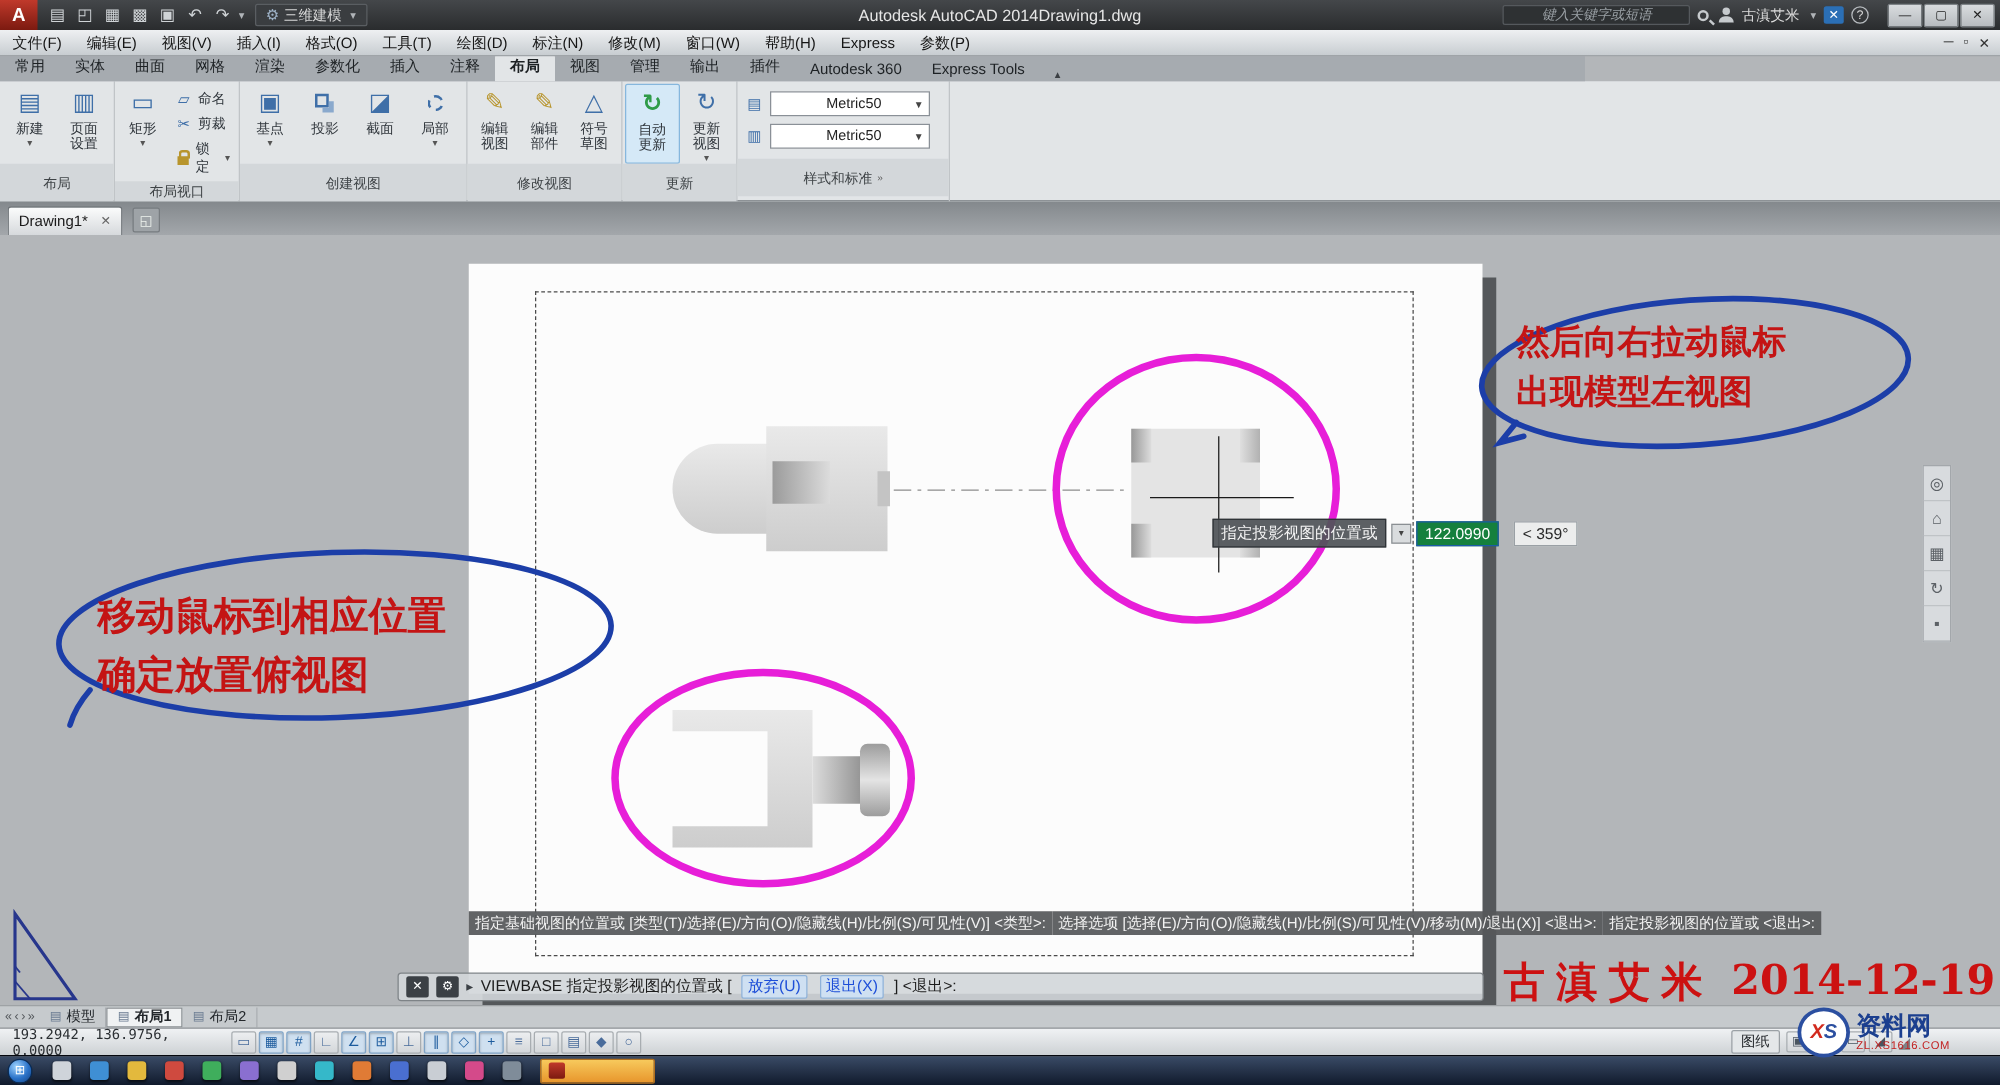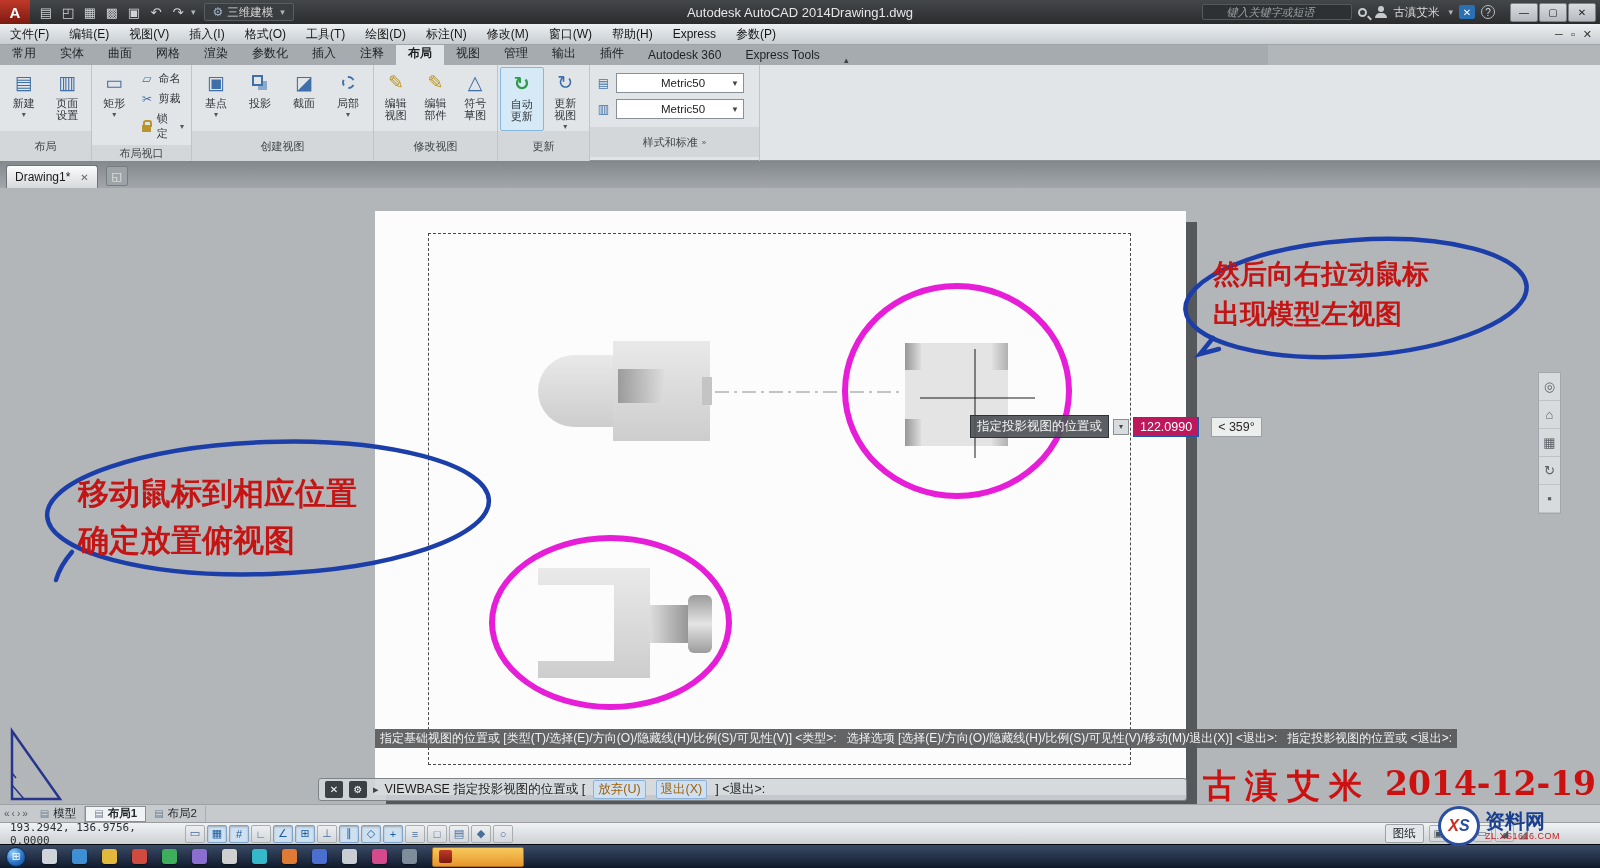--- a/index.html
+++ b/index.html
@@ -10,21 +10,21 @@
 
 .titlebar{position:absolute;top:0;left:0;width:1600px;height:24px;background:linear-gradient(#44474a,#2a2c2e);display:flex;align-items:center;color:#dcdcdc;font-size:12px;z-index:40;}
 .logo{width:30px;height:24px;background:linear-gradient(#c0392b,#7c1a10);color:#fff;font-weight:bold;font-size:15px;display:flex;align-items:center;justify-content:center;}
 .qat{display:flex;align-items:center;gap:2px;margin-left:6px;}
 .qat-ic{width:20px;height:18px;display:flex;align-items:center;justify-content:center;color:#cfd3d6;font-size:13px;cursor:default;}
 .ws-pill{display:flex;align-items:center;gap:4px;background:#3a3d40;border:1px solid #5a5e62;border-radius:2px;height:18px;padding:0 8px;margin-left:8px;color:#d8d8d8;font-size:11.5px;}
 .ws-gear{color:#9fb3c8;font-size:12px;}
 .tb-caret{color:#b0b4b8;font-size:9px;margin-left:3px;}
 .tb-title{position:absolute;left:0;right:0;top:0;height:24px;display:flex;align-items:center;justify-content:center;font-size:13px;color:#e6e6e6;pointer-events:none;}
 .tb-right{margin-left:auto;display:flex;align-items:center;gap:6px;padding-right:4px;}
-.search-box{width:150px;height:16px;background:#2e3133;border:1px solid #55595d;border-radius:2px;color:#cfcfcf;font-size:11px;font-style:italic;padding:0 23px;}
+.search-box{width:150px;height:16px;background:#2e3133;border:1px solid #55595d;border-radius:2px;color:#cfcfcf;font-size:11px;font-style:italic;padding:0 23px;text-align:center;}
 .search-box::placeholder{color:#9aa0a5;}
 .mag{position:relative;width:9px;height:9px;border:2px solid #c6cacd;border-radius:50%;margin-right:2px;}
 .mag::after{content:"";position:absolute;left:7px;top:7px;width:5px;height:2px;background:#c6cacd;transform:rotate(45deg);}
 .person{position:relative;width:12px;height:12px;}
 .person::before{content:"";position:absolute;left:3px;top:0;width:6px;height:6px;border-radius:50%;background:#c6cacd;}
 .person::after{content:"";position:absolute;left:0;top:7px;width:12px;height:5px;border-radius:5px 5px 0 0;background:#c6cacd;}
 .xchg{width:16px;height:14px;background:#2b6fb5;border-radius:2px;color:#fff;font-size:10px;display:flex;align-items:center;justify-content:center;font-weight:bold;}
 .helpq{width:14px;height:14px;border-radius:50%;border:1px solid #b8bcc0;color:#d8d8d8;font-size:10px;display:flex;align-items:center;justify-content:center;}
 .win-btns{display:flex;margin-left:8px;}
 .win-btn{width:28px;height:19px;background:linear-gradient(#d9dcdf,#b7bbbf);border:1px solid #7e8387;color:#222;font-size:10px;display:flex;align-items:center;justify-content:center;margin-left:1px;border-radius:2px;}
@@ -81,28 +81,28 @@
 .mc2{left:489px;top:347px;width:243px;height:175px;}
 .anno-svg{position:absolute;left:0;top:0;z-index:6;pointer-events:none;}
 .anno-text{position:absolute;color:#c41414;font-family:"DejaVu Serif","Liberation Serif",serif;font-weight:bold;z-index:7;}
 .anno-left{left:78px;top:282px;font-size:31px;line-height:47px;}
 .anno-right{left:1213px;top:66px;font-size:27px;line-height:40px;}
 .stamp{position:absolute;left:1203px;top:576px;z-index:7;color:#cc1111;font-family:"DejaVu Serif","Liberation Serif",serif;font-weight:bold;font-size:33px;display:flex;gap:14px;}
 .stamp .nm{letter-spacing:9px;}
 .tooltip{position:absolute;left:970px;top:227px;display:flex;align-items:center;gap:4px;z-index:8;font-size:12.5px;}
 .tt-prompt{background:rgba(80,84,88,.93);border:1px solid #2f3337;color:#f4f4f4;padding:2px 6px;}
 .tt-ic{width:16px;height:16px;background:#d9dcde;border:1px solid #8a8f93;color:#444;font-size:8px;display:flex;align-items:center;justify-content:center;}
-.tt-value{background:#be185d;border:1px solid #1c5aa8;color:#fff;padding:2px 6px;}
+.tt-value{background:#15803d;border:1px solid #1c5aa8;color:#fff;padding:2px 6px;}
 .tt-angle{background:#eceded;border:1px solid #9aa0a5;color:#2a2a2a;padding:2px 6px;margin-left:8px;}
 .ovl-wrap{position:absolute;left:375px;top:541px;display:flex;flex-direction:row;align-items:flex-start;z-index:5;}
 .ovl{background:rgba(86,88,90,.93);color:#f2f2f2;font-size:12px;padding:1px 5px;margin-bottom:1px;width:fit-content;}
 .cmdbar{position:absolute;left:318px;top:590px;width:869px;height:23px;background:rgba(210,214,217,.9);border:1px solid #7e8387;border-radius:3px;display:flex;align-items:center;gap:6px;padding:0 6px;z-index:9;font-size:12.5px;color:#1c1c1c;}
 .cmd-sq{width:18px;height:17px;background:#3b4045;border-radius:2px;color:#fff;font-size:10px;display:flex;align-items:center;justify-content:center;}
 .cmd-arr{color:#3b4045;font-size:11px;}
-.cmd-opt{background:#cfe0f2;border:1px solid #8fb2d9;color:#a16207;border-radius:2px;padding:0 4px;margin:0 2px;}
+.cmd-opt{background:#cfe0f2;border:1px solid #8fb2d9;color:#1d4ed8;border-radius:2px;padding:0 4px;margin:0 2px;}
 .navbar-right{position:absolute;left:1538px;top:184px;width:23px;background:#d8dbde;border:1px solid #a3a7ab;z-index:5;display:flex;flex-direction:column;}
 .nav-cell{height:28px;display:flex;align-items:center;justify-content:center;color:#5c6166;font-size:13px;border-bottom:1px solid #bfc3c6;}
 .ucs-svg{position:absolute;left:0px;top:535px;z-index:5;}
 
 
 .mtabs{position:absolute;top:804px;left:0;width:1600px;height:18px;background:#c6cacd;border-top:1px solid #9ea2a5;display:flex;align-items:center;font-size:11.5px;color:#23272b;z-index:36;}
 .mtab-nav{display:flex;gap:2px;padding:0 4px;color:#55595d;font-size:10px;}
 .mtab{display:flex;align-items:center;gap:4px;padding:1px 8px;height:16px;border-right:1px solid #aaaeb2;cursor:default;}
 .mtab .pg{color:#6b7c92;font-size:10px;}
 .mtab.active{background:#f0f2f3;border:1px solid #8a8f93;font-weight:bold;}

